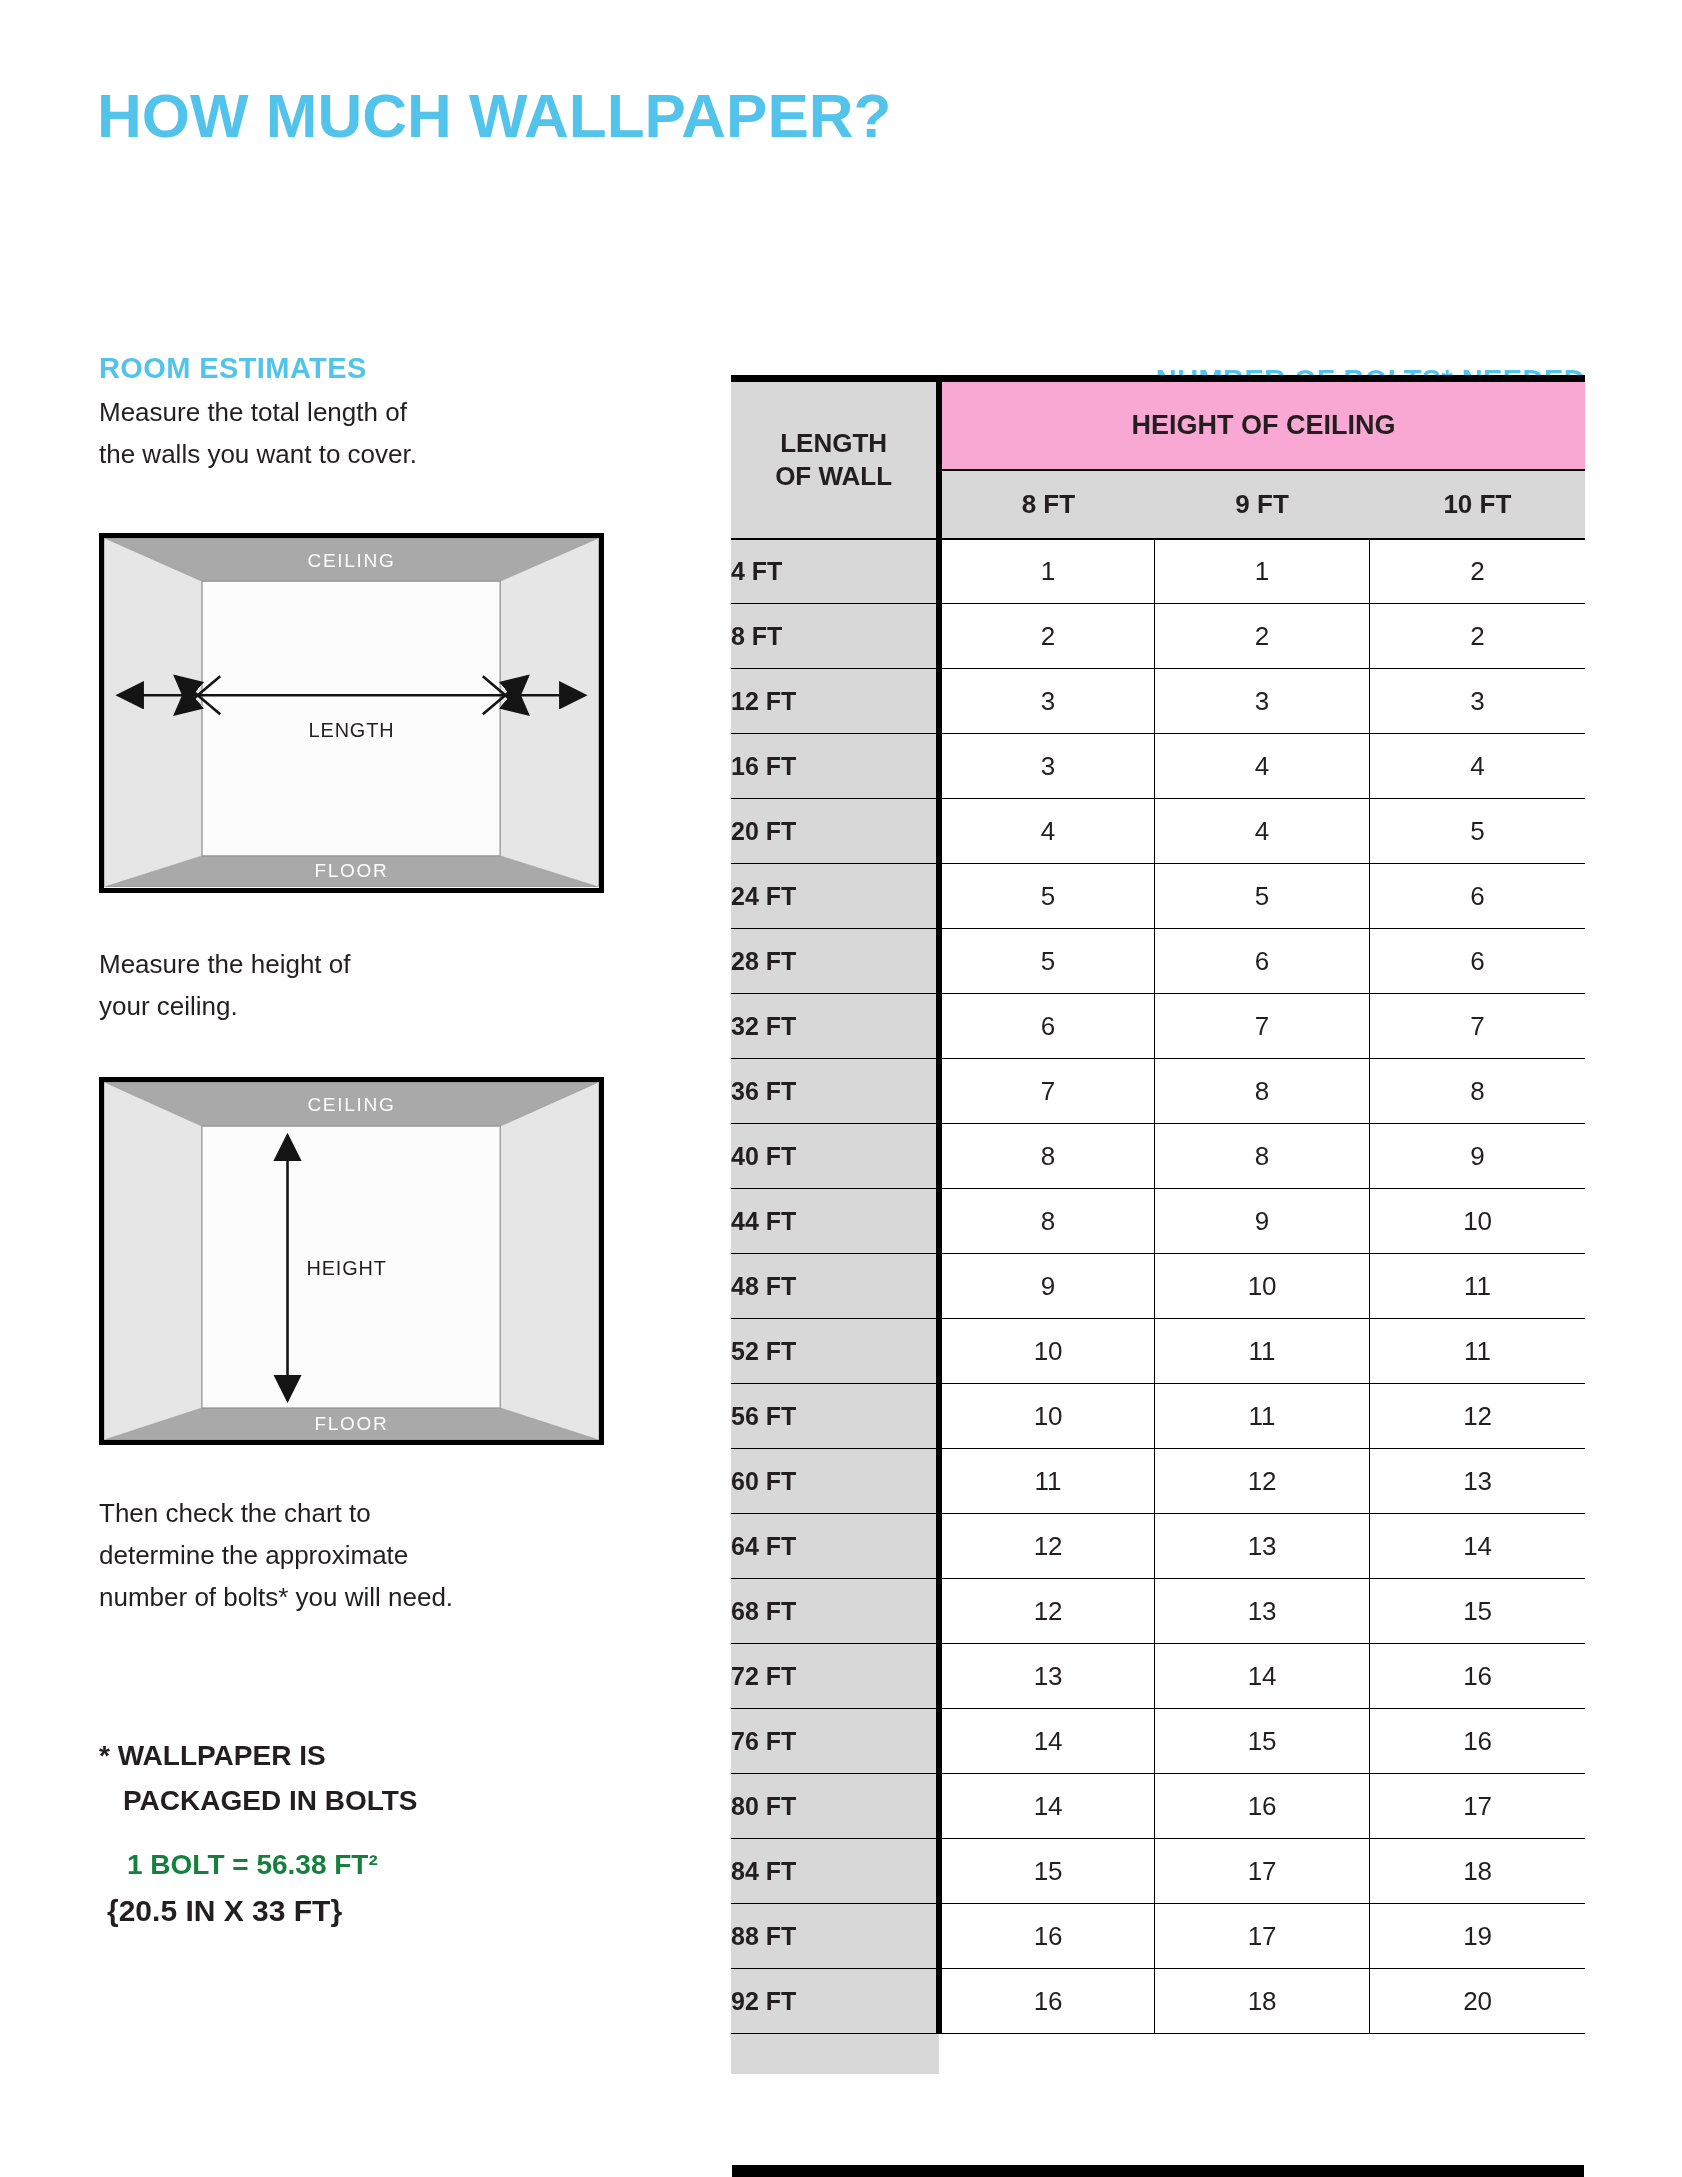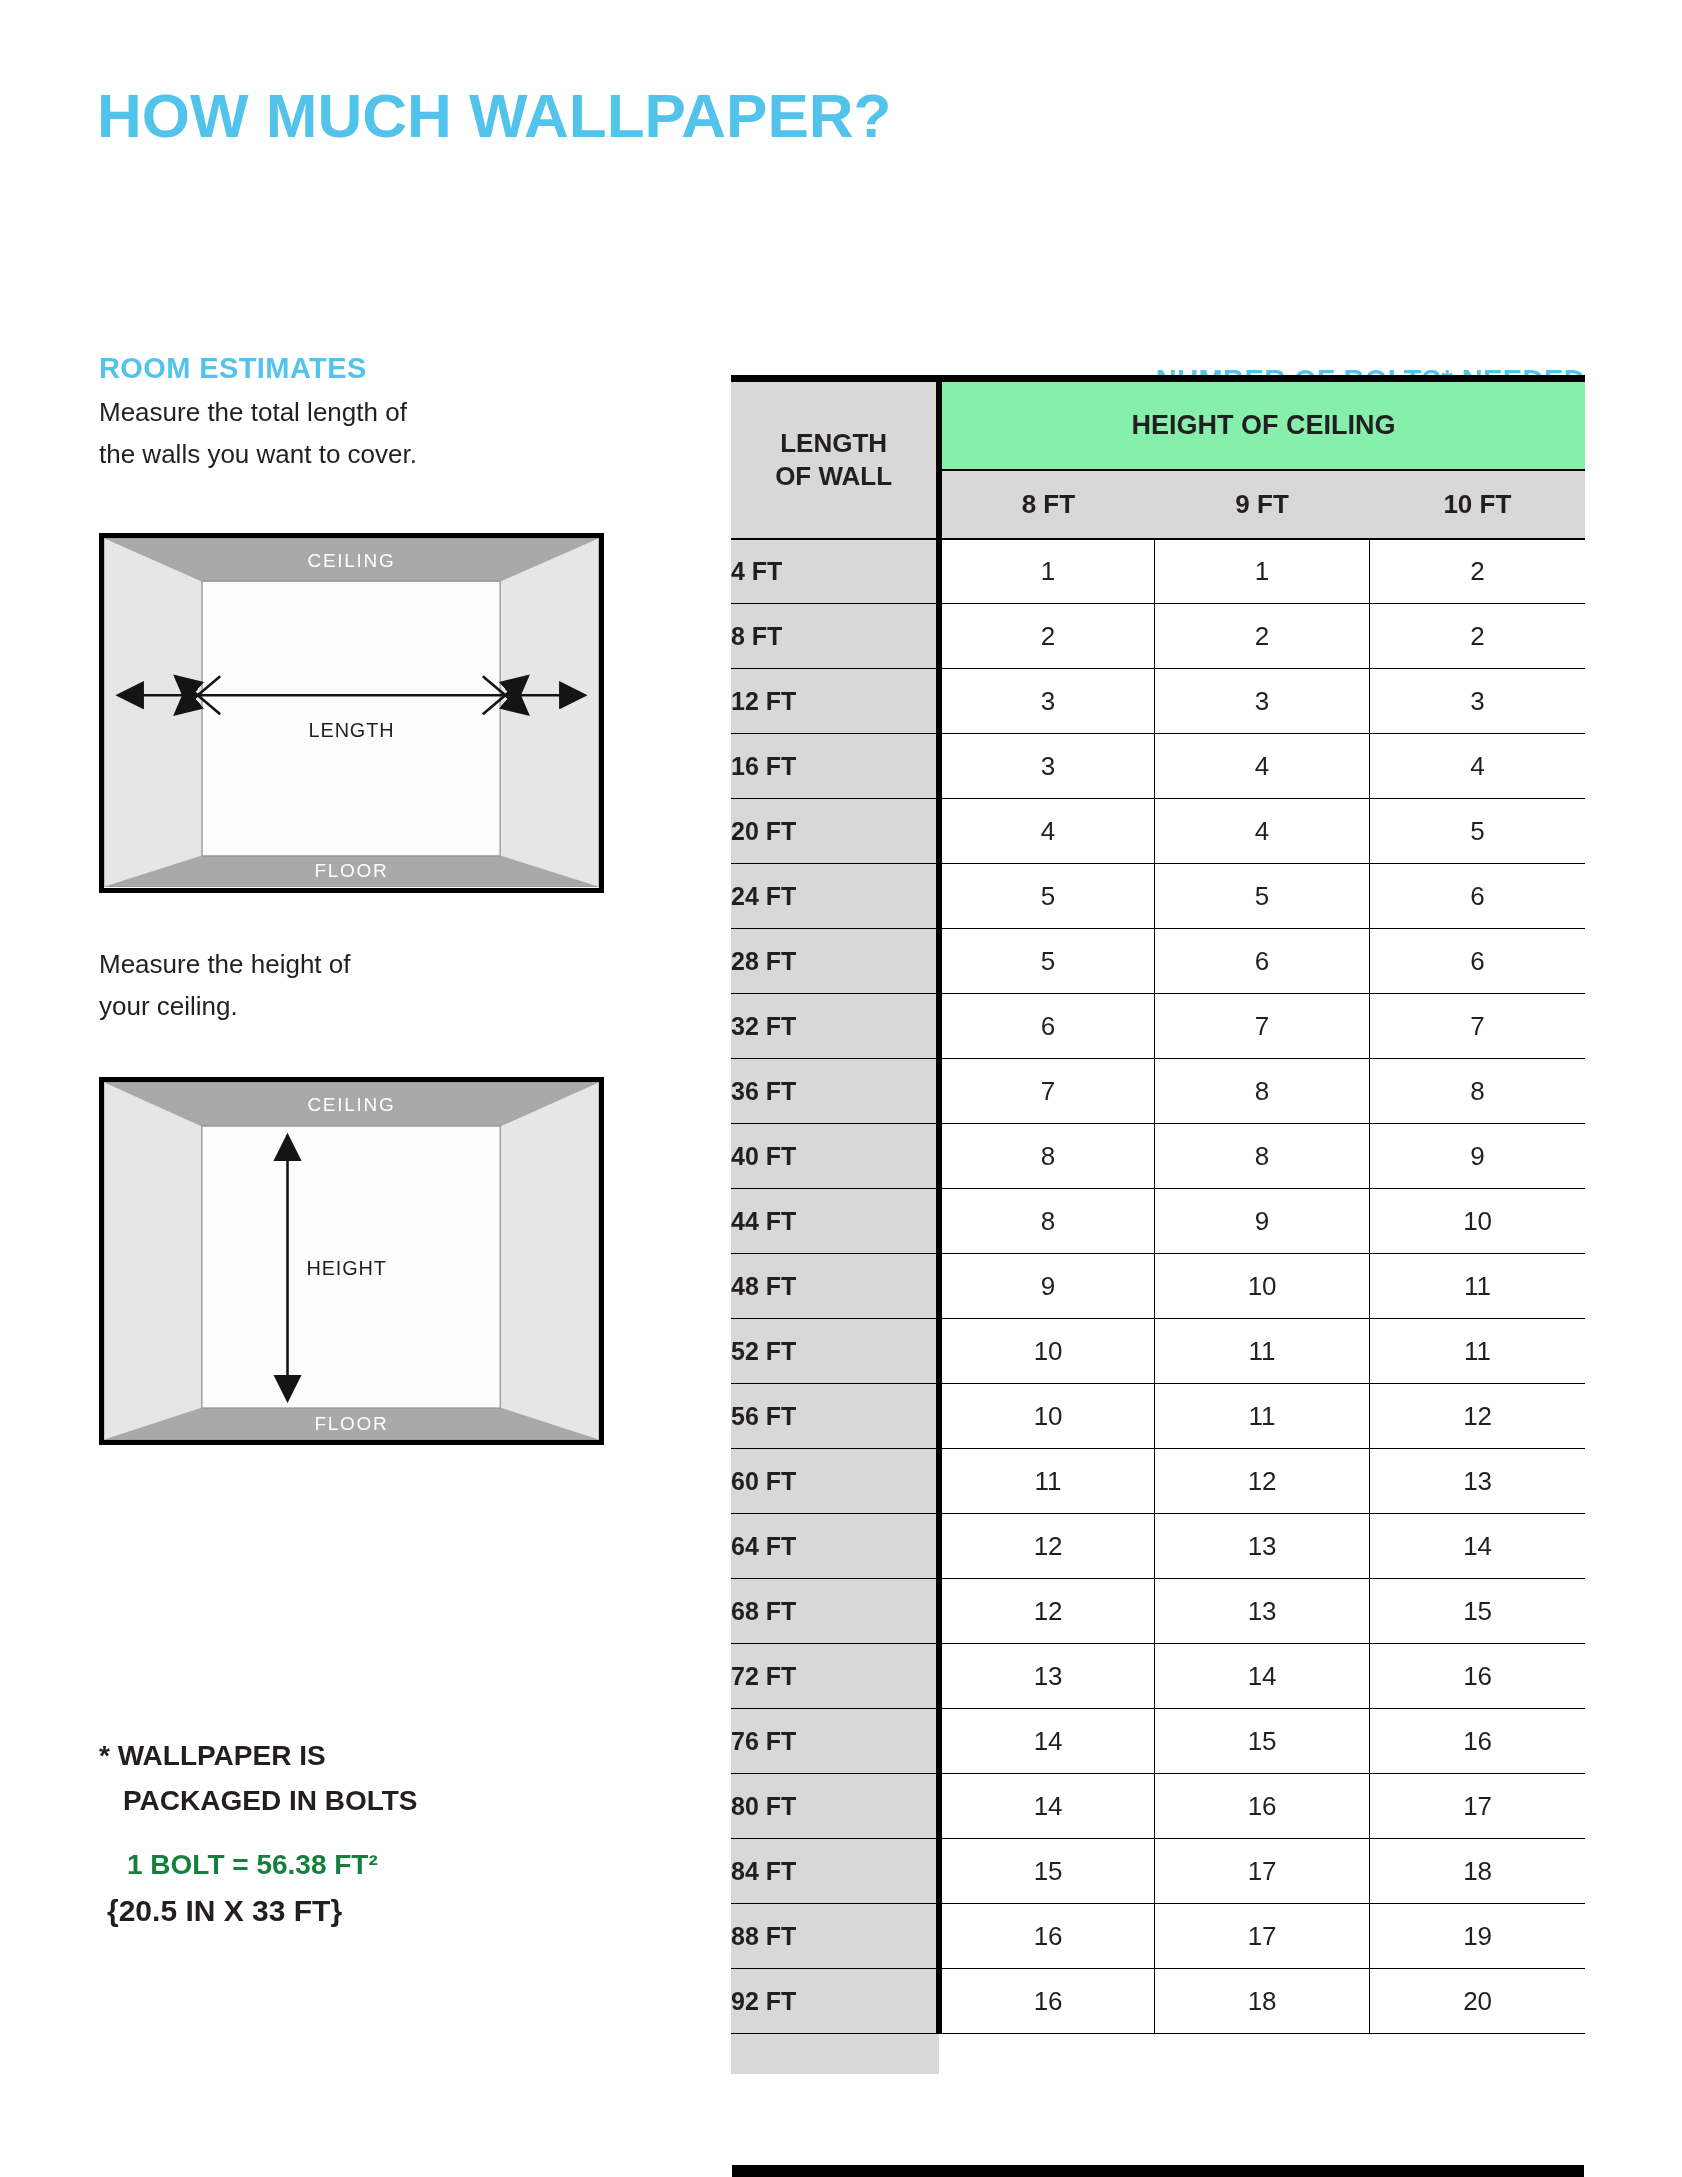--- a/index.html
+++ b/index.html
@@ -105,21 +105,21 @@
     border-bottom: 2.6px solid #000;
     font-weight: 700;
     font-size: 26px;
     line-height: 33px;
     text-align: center;
     vertical-align: middle;
     white-space: pre-line;
     color: #231f20;
   }
   th.span-header {
-    background: #86efac;
+    background: #f9a8d4;
     border-bottom: 2.6px solid #000;
     font-weight: 700;
     font-size: 27px;
     vertical-align: middle;
     color: #231f20;
   }
   tr.sub-row th {
     background: #D8D8D8;
     border-bottom: 2.6px solid #000;
     font-weight: 700;
@@ -213,20 +213,23 @@
       <rect x="113" y="51" width="345" height="326" fill="#FCFCFC" stroke="#9a9a9a" stroke-width="1.5"></rect>
 
       <line x1="212" y1="62" x2="212" y2="368" stroke="#141414" stroke-width="3" marker-start="url(#arw)" marker-end="url(#arw)"></line>
 
       <text class="wall-label" x="286" y="34" text-anchor="middle">CEILING</text>
       <text class="measure-label" x="234" y="223" text-anchor="start">HEIGHT</text>
       <text class="wall-label" x="286" y="402" text-anchor="middle">FLOOR</text>
     </svg>
   </div>
 
+  <div class="para para3">Then check the chart to
+determine the approximate
+number of bolts* you will need.</div>
 
   <div class="footnote">
     <div class="line1">* WALLPAPER IS</div>
     <div class="line2">PACKAGED IN BOLTS</div>
   </div>
 
   <div class="bolt-eq">1 BOLT = 56.38 FT²</div>
   <div class="bolt-dim">{20.5 IN X 33 FT}</div>
 
   <div class="table-wrap">

